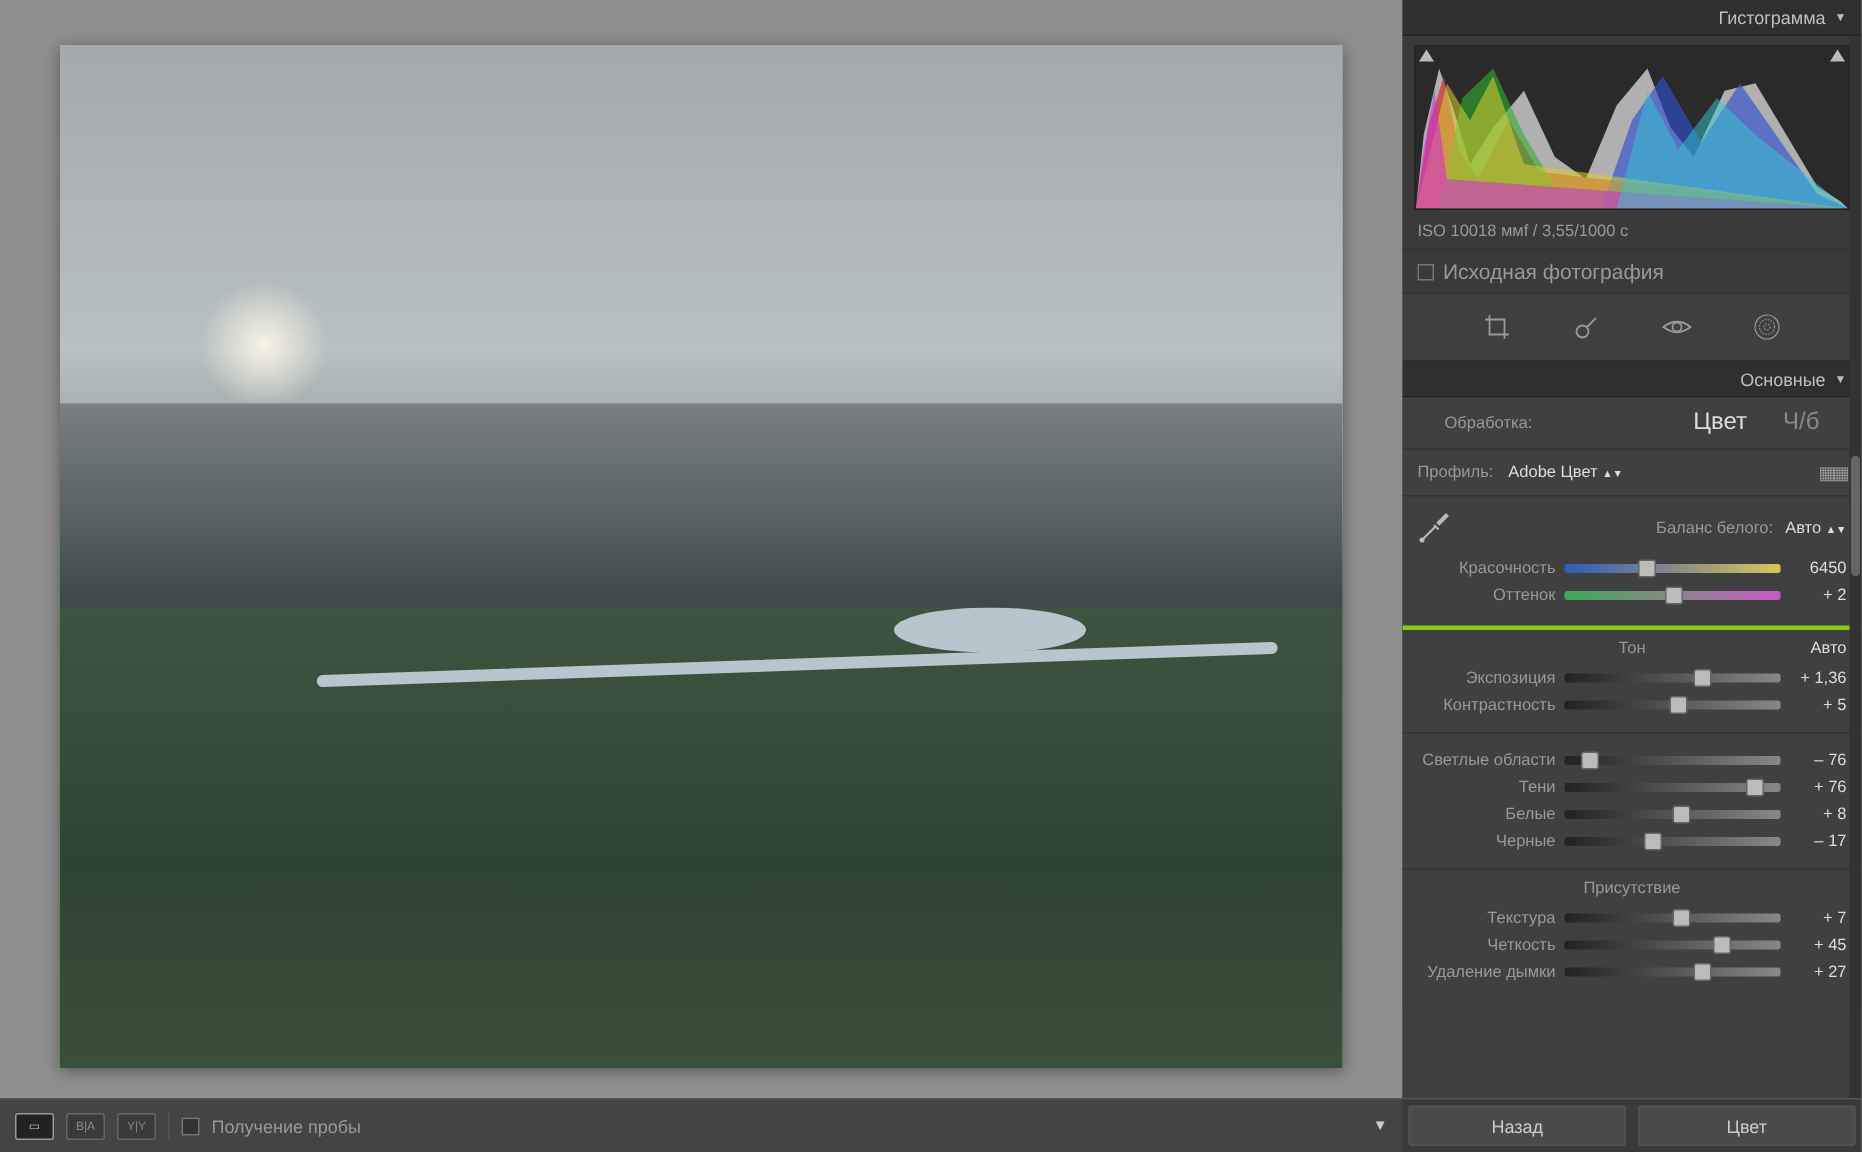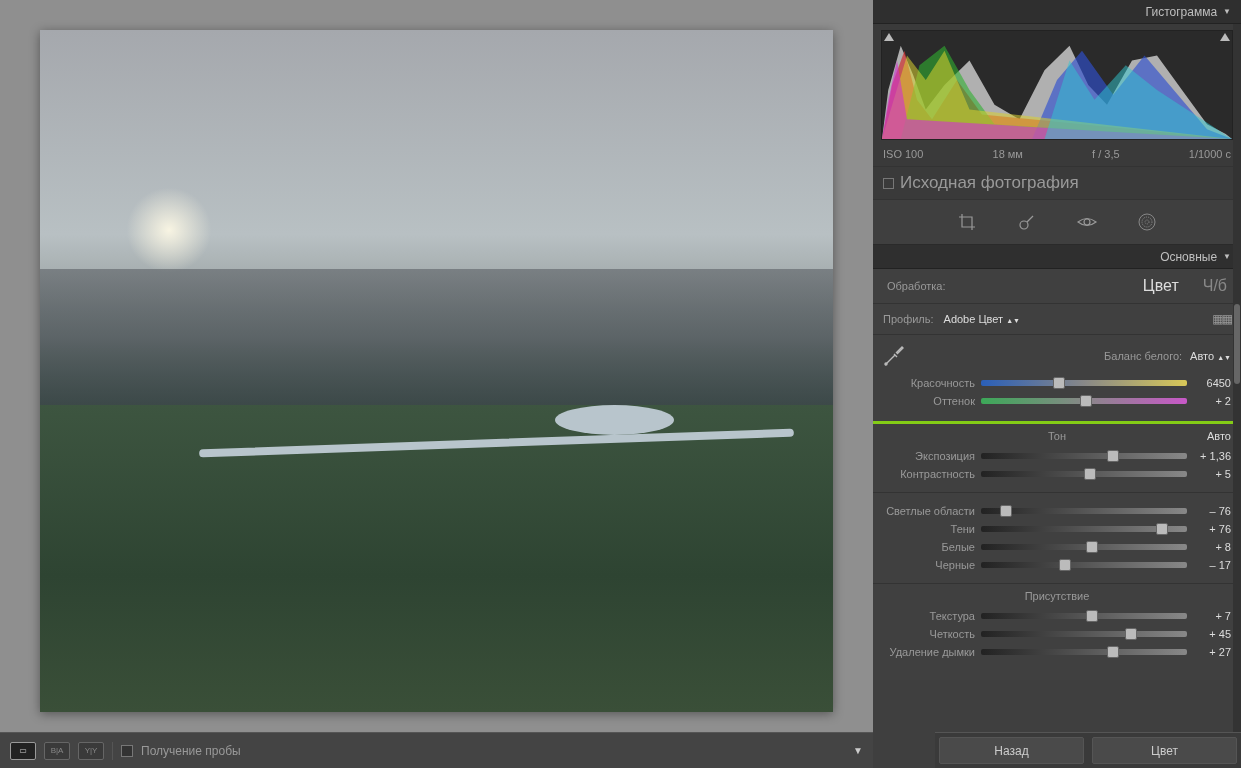--- a/index.html
+++ b/index.html
@@ -18,41 +18,41 @@
 
 .bottom-bar { height: 36px; background: #444; display: flex; align-items: center; padding: 0 10px; gap: 8px; border-top: 1px solid #555; }
 .view-btn { width: 26px; height: 18px; border: 1px solid #666; background: #3a3a3a; border-radius: 2px; cursor: pointer; font-size: 8px; color: #888; display: flex; align-items: center; justify-content: center; }
 .view-btn.active { background: #222; border-color: #999; color: #ccc; }
 .divider-v { width: 1px; height: 18px; background: #555; }
 .checkbox { width: 12px; height: 12px; border: 1px solid #777; background: #333; cursor: pointer; }
 .bottom-label { color: #999; font-size: 12px; }
 .bot-arrow { margin-left: auto; color: #ccc; font-size: 10px; cursor: pointer; }
 
 
-.right-panel { width: 368px; background: #3f3f3f; display: flex; flex-direction: column; overflow-y: auto; }
+.right-panel { width: 306px; background: #3f3f3f; display: flex; flex-direction: column; overflow-y: auto; }
 .panel-header { height: 24px; background: #2f2f2f; color: #bfbfbf; font-size: 12px; display: flex; align-items: center; justify-content: flex-end; padding: 0 10px; gap: 6px; border-bottom: 1px solid #222; }
 .panel-header .triangle { font-size: 8px; }
 
 
 .histogram-block { background: #3a3a3a; }
 .hist-canvas { height: 110px; margin: 6px 8px; background: #2a2a2a; position: relative; border: 1px solid #222; overflow: hidden; }
 .hist-clip-l, .hist-clip-r { position: absolute; top: 2px; width: 0; height: 0; border-left: 5px solid transparent; border-right: 5px solid transparent; border-bottom: 8px solid #bbb; }
 .hist-clip-l { left: 2px; }
 .hist-clip-r { right: 2px; }
-.hist-info { display: flex; justify-content: space-between; padding: 2px 10px 6px; color: #999; font-size: 11px; }
-.hist-toggle { display: flex; align-items: center; gap: 6px; padding: 6px 10px; color: #999; font-size: 17px; border-top: 1px solid #333; border-bottom: 1px solid #333; }
+.hist-info { display: flex; padding: 2px 10px 6px; color: #999; font-size: 11px; }
+.hist-toggle { display: flex; align-items: center; gap: 6px; padding: 6px 10px; color: #999; font-size: 14px; border-top: 1px solid #333; border-bottom: 1px solid #333; }
 .hist-check { width: 11px; height: 11px; border: 1px solid #777; cursor: pointer; }
 
 
 .tool-row { display: flex; justify-content: center; gap: 40px; padding: 12px 0; border-bottom: 1px solid #2a2a2a; }
 .tool-icon { width: 20px; height: 20px; color: #999; cursor: pointer; display: flex; align-items: center; justify-content: center; }
 
 
 .basic-panel { background: #404040; padding: 0 0 10px 0; }
-.treat-row { display: flex; align-items: center; justify-content: space-between; padding: 8px 14px; border-bottom: 1px solid #333; }
+.treat-row { display: flex; align-items: center; justify-content: space-between; padding: 8px 28px; border-bottom: 1px solid #333; }
 .treat-label { color: #999; font-size: 11px; }
 .treat-vals { display: flex; gap: 24px; font-size: 16px; }
 .treat-vals span { color: #888; cursor: pointer; }
 .treat-vals span.active { color: #ddd; }
 .profile-row { display: flex; align-items: center; padding: 8px 10px; gap: 10px; border-bottom: 1px solid #333; }
 .profile-label { color: #999; font-size: 11px; }
 .profile-select { color: #ddd; font-size: 11px; cursor: pointer; flex: 1; }
 .profile-grid { color: #999; font-size: 12px; cursor: pointer; letter-spacing: -2px; }
 
 
@@ -127,21 +127,21 @@
           <path d="M0,110 L120,110 L140,50 L160,20 L185,65 L210,25 L230,55 L260,100 L280,110 Z" fill="#3050d0" opacity="0.65"></path>
           <path d="M0,110 L20,25 L35,50 L50,20 L70,80 L280,110 Z" fill="#d8d030" opacity="0.55"></path>
           <path d="M0,110 L5,70 L12,30 L20,90 L280,110 Z" fill="#d030d0" opacity="0.6"></path>
           <path d="M0,110 L130,110 L150,30 L170,70 L195,35 L220,60 L280,110 Z" fill="#30c8d0" opacity="0.5"></path>
         </svg>
       </div>
       <div class="hist-info">
         <span>ISO 100</span>
         <span>18 мм</span>
         <span>f / 3,5</span>
-        <span>1/1000 с</span>
+        <span>5/1000 с</span>
       </div>
       <div class="hist-toggle">
         <div class="hist-check"></div>
         <span>Исходная фотография</span>
       </div>
     </div>
 
     <div class="tool-row">
       <div class="tool-icon">
         <svg width="18" height="18" viewBox="0 0 18 18" stroke="#999" fill="none" stroke-width="1.2">

